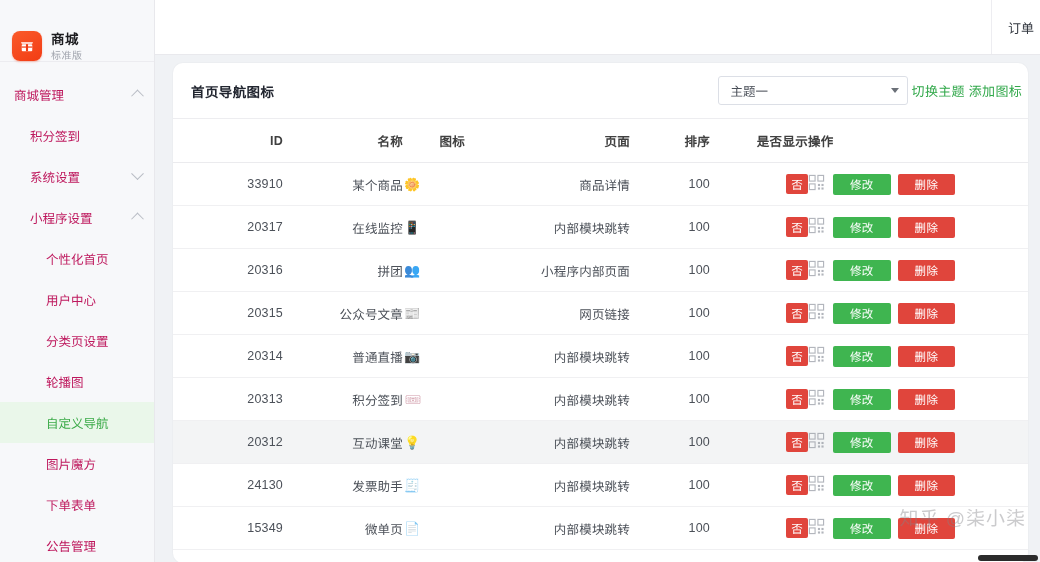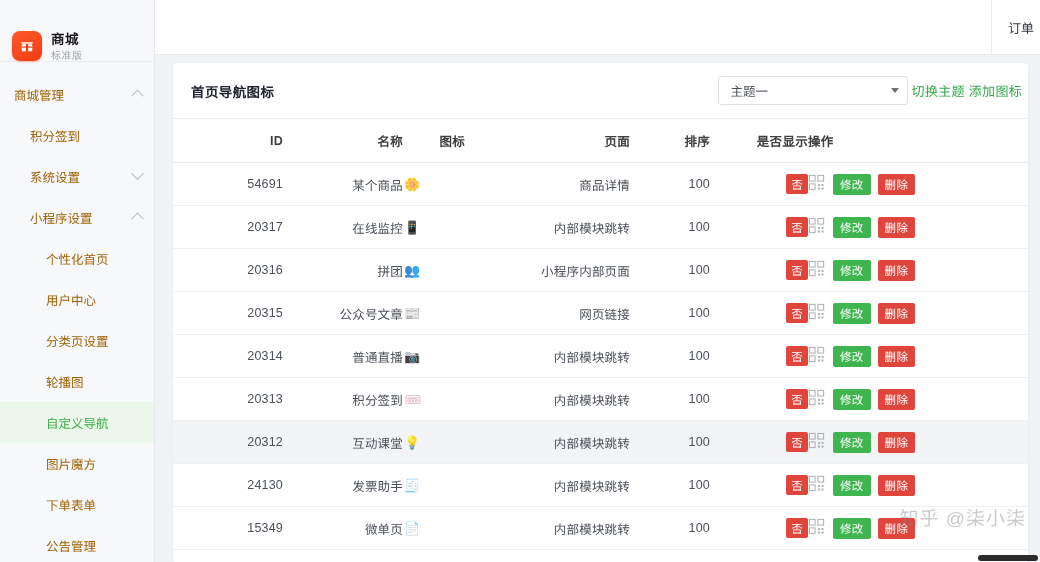--- a/index.html
+++ b/index.html
@@ -46,21 +46,21 @@
   .brand-sub {
     font-size: 10px; color: #a0a4ad; margin-top: 3px; letter-spacing: .5px;
   }
 
   .nav { padding-top: 12px; }
   .nav-group-title,
   .nav-item {
     display: flex; align-items: center;
     height: 41px;
     font-size: 12.5px;
-    color: #a16207;
+    color: #be185d;
     cursor: pointer;
     position: relative;
     white-space: nowrap;
   }
   .nav-group-title { padding-left: 14px; padding-right: 12px; }
   .nav-group-title .chev { margin-left: auto; }
   .nav-item.lvl2 { padding-left: 30px; padding-right: 12px; }
   .nav-item.lvl2 .chev { margin-left: auto; }
   .nav-item.lvl3 { padding-left: 46px; }
   .nav-item.active {
@@ -96,21 +96,21 @@
     font-size: 13px; color: #333840;
     padding-right: 2px;
     white-space: nowrap;
     cursor: pointer;
   }
 
   .content { padding: 8px 12px 0 18px; height: 507px; position: relative; }
 
   .card {
     background: #fff;
-    border-radius: 4px;
+    border-radius: 10px;
     height: 500px;
     position: relative;
     overflow: hidden;
     box-shadow: 0 0 0 1px rgba(0,0,0,.015);
   }
 
   .card-head {
     height: 56px;
     border-bottom: 1px solid #ededf0;
     display: flex; align-items: center;
@@ -184,21 +184,21 @@
   .badge-no {
     display: inline-flex; align-items: center; justify-content: center;
     width: 22px; height: 20px;
     background: #e0453c;
     border-radius: 2px;
     color: #fff; font-size: 11.5px;
   }
   .qr-icon { margin-right: 8px; display: block; opacity: .65; cursor: pointer; }
   .btn {
     display: inline-flex; align-items: center; justify-content: center;
-    height: 21px; padding: 0 7px;
+    height: 21px; padding: 0 17px;
     border-radius: 2px;
     color: #fff; font-size: 11.5px;
     cursor: pointer; margin-right: 7px;
     letter-spacing: .3px;
   }
   .btn-edit { background: #3fb550; }
   .btn-del  { background: #e0453c; }
   .watermark {
     position: absolute;
     right: 14px; bottom: 32px;
@@ -314,21 +314,21 @@
             <div class="c-id">ID</div>
             <div class="c-name">名称</div>
             <div class="c-icon">图标</div>
             <div class="c-page">页面</div>
             <div class="c-sort">排序</div>
             <div class="c-show">是否显示</div>
             <div class="c-ops">操作</div>
           </div>
           <div id="tbody">
               <div class="trow">
-                <div class="c-id">54691</div>
+                <div class="c-id">33910</div>
                 <div class="c-name">某个商品</div>
                 <div class="c-icon">
                   <span class="icon-thumb" style="font-size:13px;color:#c98a9a;">🌼</span>
                 </div>
                 <div class="c-page">商品详情</div>
                 <div class="c-sort">100</div>
                 <div class="c-show"><span class="badge-no">否</span></div>
                 <div class="c-ops">
                   <span class="qr-icon"><svg width="17" height="17" viewBox="0 0 24 24">
                       <rect x="2" y="2" width="8" height="8" fill="none" stroke="#8a8f99" stroke-width="1.6"></rect>

